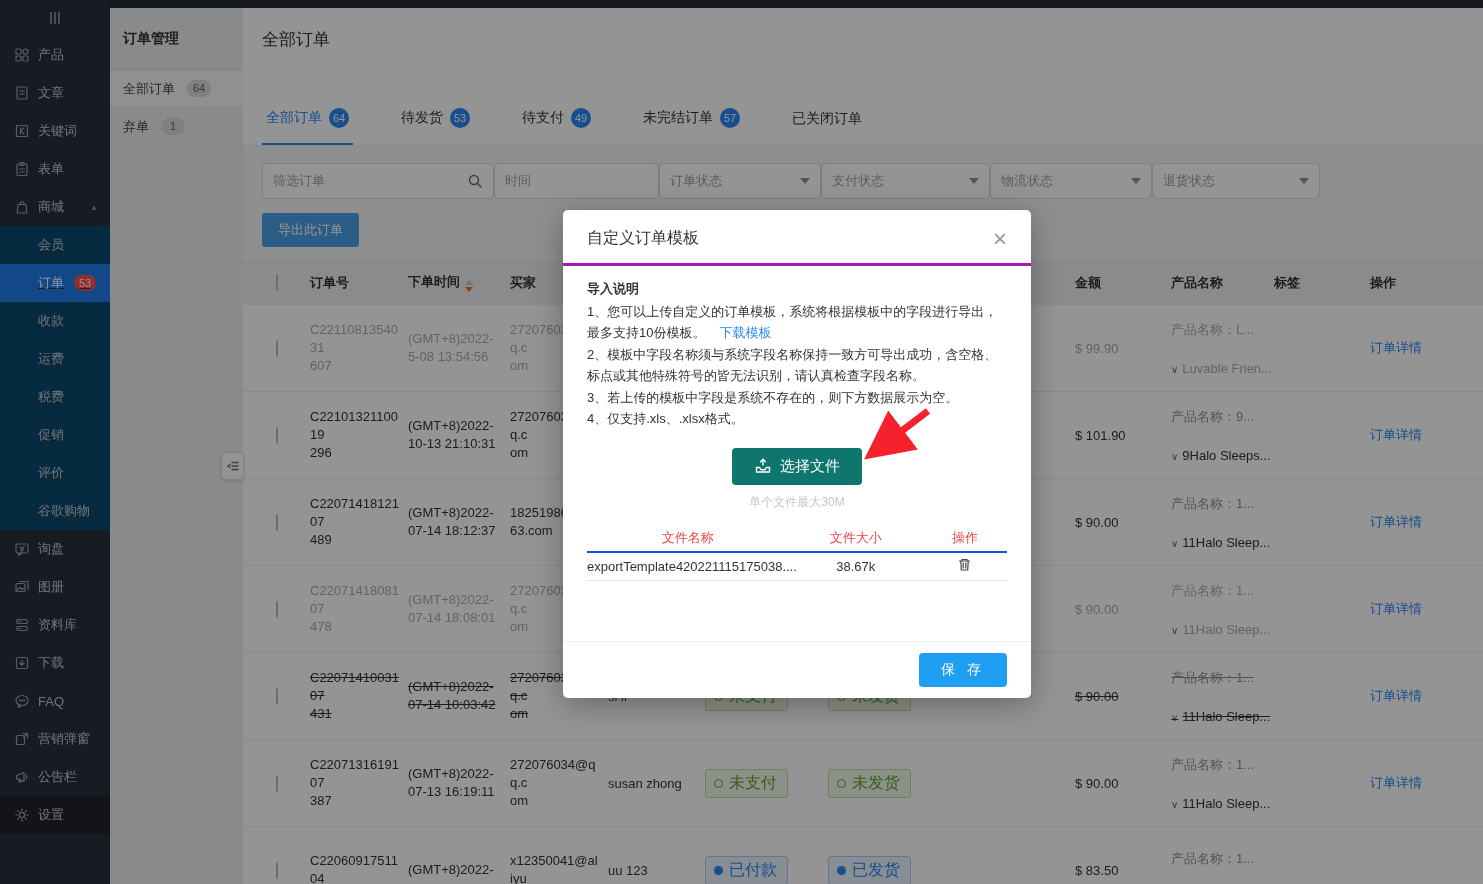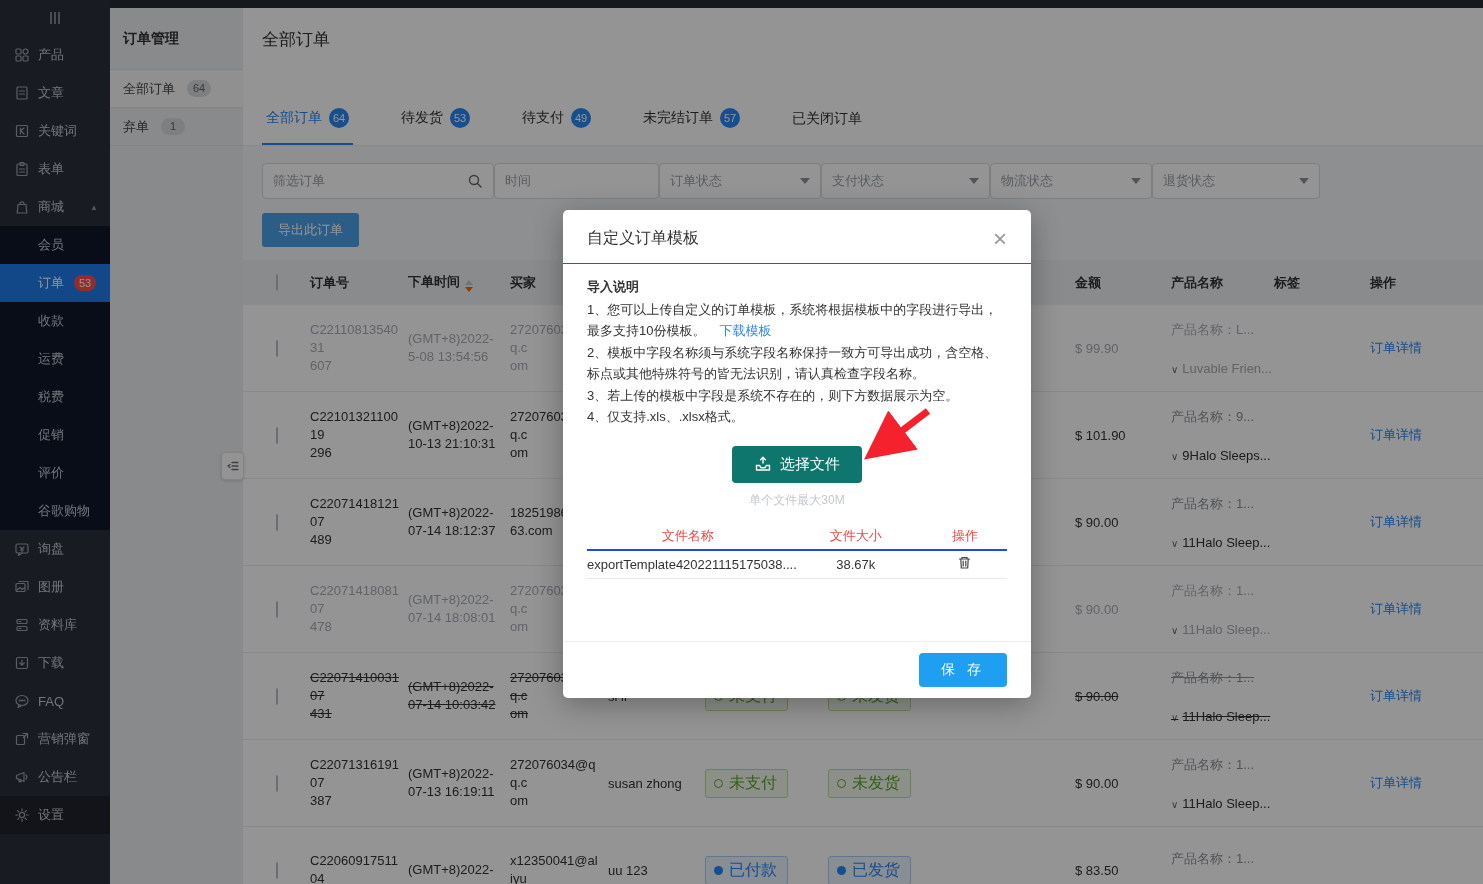--- a/index.html
+++ b/index.html
@@ -11,21 +11,21 @@
 
   
   .sidebar { position:absolute; left:0; top:0; width:110px; height:884px; background:#2b303b; z-index:6; }
   .sb-top { height:36px; display:flex; align-items:center; justify-content:center; }
   .hamburger { display:flex; gap:2px; cursor:pointer; }
   .hamburger i { display:block; width:2px; height:12px; background:#7e8490; }
   .sb-item { height:38px; display:flex; align-items:center; padding-left:14px; color:#c3c8d1; font-size:13px; cursor:pointer; position:relative; }
   .sb-item .ic { width:16px; height:16px; margin-right:8px; flex:0 0 16px; display:flex; align-items:center; justify-content:center; }
   .sb-item svg { stroke:#9aa1ac; fill:none; stroke-width:1.2; stroke-linecap:round; stroke-linejoin:round; }
   .sb-item .caret { position:absolute; right:12px; font-size:8px; color:#8a909b; }
-  .sb-sub { background:#0f172a; }
+  .sb-sub { background:#0c4a6e;text-decoration:underline; }
   .sb-sub .sb-item { padding-left:38px; }
   .sb-item.active { background:#1f7ce8; color:#fff; }
   .sb-item.dim-hl { background:#20242d; }
   .red-badge { margin-left:10px; background:#ff4d4f; color:#fff; font-size:11px; line-height:16px; min-width:22px; text-align:center; border-radius:9px; padding:0 4px; }
 
   
   .sidenav2 { position:absolute; left:110px; top:8px; width:133px; height:876px; background:#eceef0; z-index:4; }
   .sn2-head { height:62px; display:flex; align-items:center; padding-left:13px; font-size:14px; font-weight:bold; color:#333; border-bottom:1px solid #dcdee1; }
   .sn2-item { height:38px; display:flex; align-items:center; padding-left:13px; font-size:13px; color:#444; cursor:pointer; border-bottom:1px solid #e3e5e8; }
   .sn2-item.active { background:#f8f9fa; }
@@ -80,21 +80,21 @@
   .psub { color:#333; white-space:nowrap; }
   .psub .chev { color:#666; font-size:10px; margin-right:4px; }
   .link { color:#2787f5; cursor:pointer; }
   .muted, .muted .ptop, .muted .psub { color:#a6abb3; }
   .cancelled .strike { text-decoration:line-through; }
   .row-lines div { line-height:18px; }
 
   
   .overlay { position:absolute; left:0; top:0; width:100%; height:100%; background:rgba(0,0,0,.42); z-index:40; }
   .modal { position:absolute; left:563px; top:210px; width:468px; height:488px; background:#fff; border-radius:5px; z-index:50; box-shadow:0 6px 30px rgba(0,0,0,.3); display:flex; flex-direction:column; }
-  .m-head { padding:18px 24px 14px 24px; border-bottom:1px solid #a21caf; display:flex; justify-content:space-between; align-items:center; }
+  .m-head { padding:18px 24px 14px 24px; border-bottom:3px solid #a21caf; display:flex; justify-content:space-between; align-items:center; }
   .m-title { font-size:16px; color:#333; font-weight:500; }
   .m-close { font-size:24px; color:#999; line-height:20px; cursor:pointer; font-weight:300; }
   .m-body { padding:14px 24px 0 24px; font-size:13px; color:#333; flex:1; }
   .m-body .intro-t { font-weight:bold; margin-bottom:3px; }
   .m-body p { line-height:1.65; }
   .dl-link { color:#2787f5; margin-left:14px; cursor:pointer; text-decoration:none; }
   .upl-wrap { text-align:center; margin-top:18px; }
   .upl-btn { display:inline-flex; align-items:center; gap:8px; background:#0f766e; color:#fff; font-size:15px; padding:9px 22px; border-radius:4px; cursor:pointer; }
   .upl-btn svg { stroke:#fff; fill:none; stroke-width:1.4; stroke-linecap:round; stroke-linejoin:round; }
   .upl-hint { text-align:center; color:#c3c7cc; font-size:12px; margin-top:9px; }

